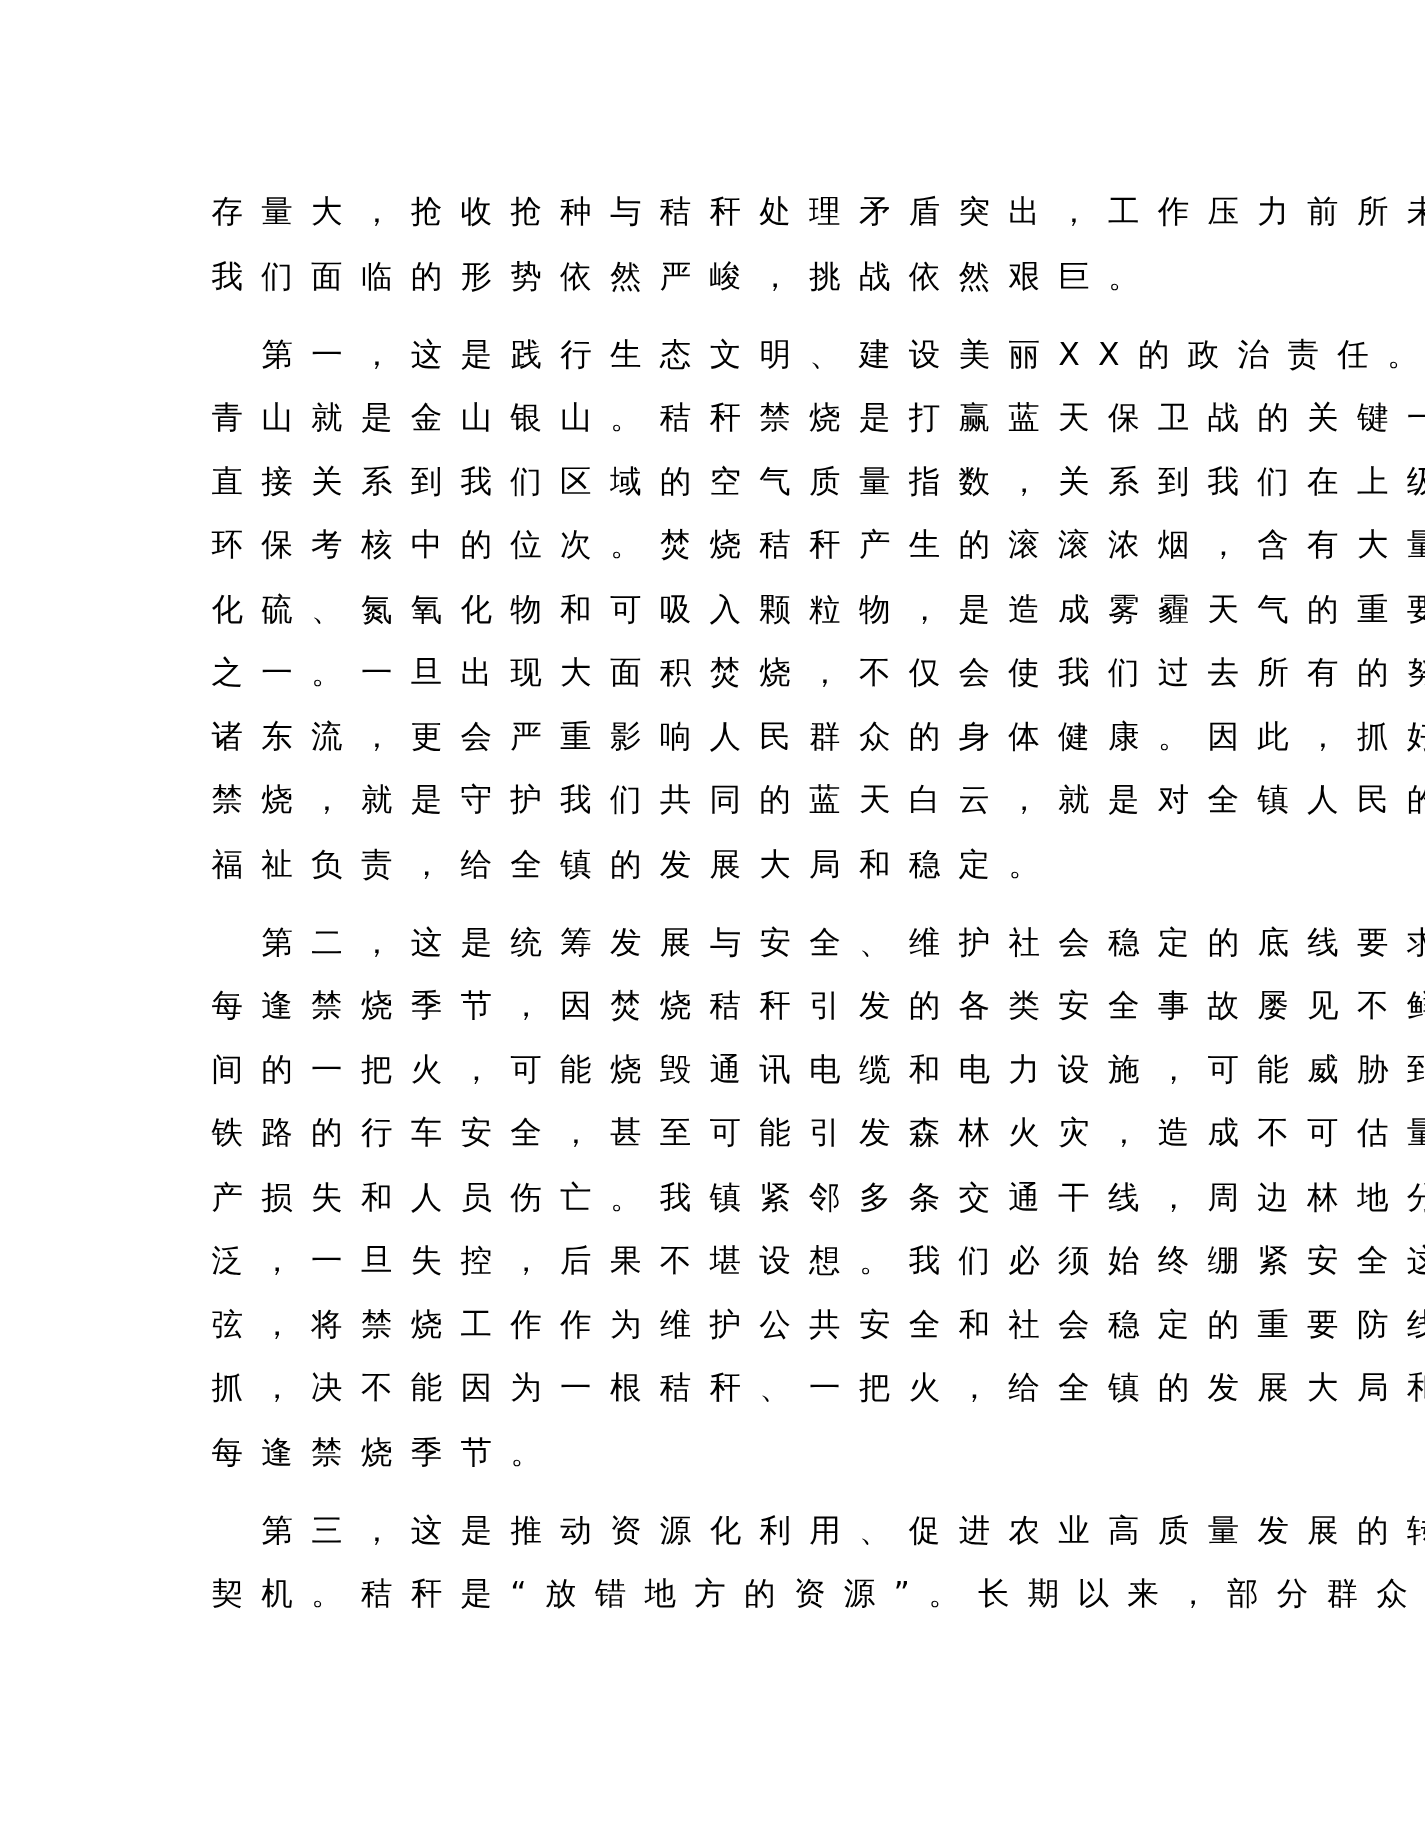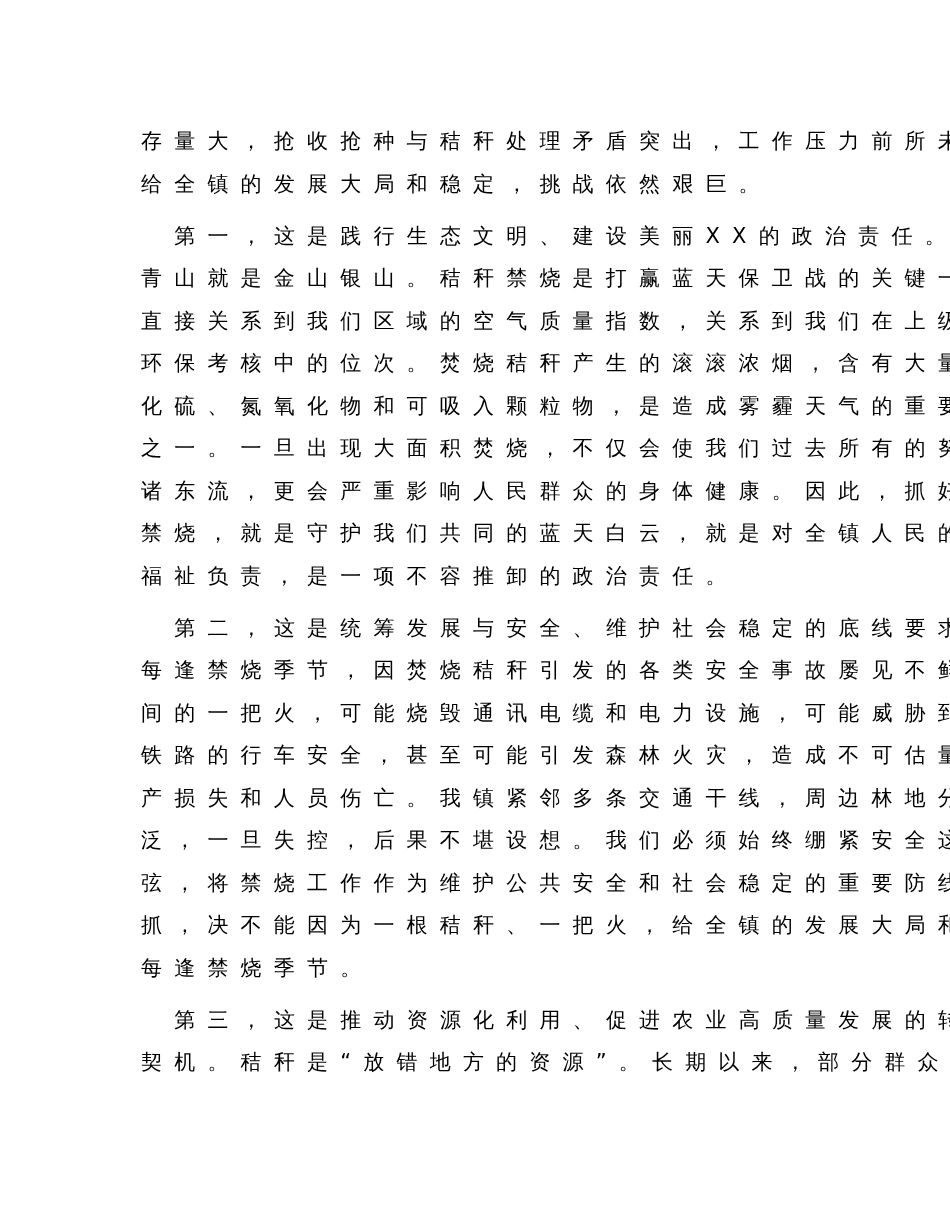--- a/index.html
+++ b/index.html
@@ -38,33 +38,33 @@
     white-space: nowrap;
   }
 </style>
 </head>
 <body>
 
 <div class="page">
 
   <div class="para first">
     <span class="line">存量大，抢收抢种与秸秆处理矛盾突出，工作压力前所未有。</span>
-    <span class="line">给全镇的发展大局和稳定，挑战依然艰巨。</span>
+    <span class="line">我们面临的形势依然严峻，挑战依然艰巨。</span>
   </div>
 
   <div class="para">
     <span class="line" style="padding-left:33.3px;">第一，这是践行生态文明、建设美丽XX的政治责任。绿水</span>
     <span class="line">青山就是金山银山。秸秆禁烧是打赢蓝天保卫战的关键一环，</span>
     <span class="line">直接关系到我们区域的空气质量指数，关系到我们在上级生态</span>
     <span class="line">环保考核中的位次。焚烧秸秆产生的滚滚浓烟，含有大量二氧</span>
     <span class="line">化硫、氮氧化物和可吸入颗粒物，是造成雾霾天气的重要元凶</span>
     <span class="line">之一。一旦出现大面积焚烧，不仅会使我们过去所有的努力付</span>
     <span class="line">诸东流，更会严重影响人民群众的身体健康。因此，抓好秸秆</span>
     <span class="line">禁烧，就是守护我们共同的蓝天白云，就是对全镇人民的健康</span>
-    <span class="line">福祉负责，是一项不容推卸的政治责任。</span>
+    <span class="line">福祉负责，给全镇的发展大局和稳定。</span>
   </div>
 
   <div class="para">
     <span class="line" style="padding-left:33.3px;">第二，这是统筹发展与安全、维护社会稳定的底线要求。</span>
     <span class="line">每逢禁烧季节，因焚烧秸秆引发的各类安全事故屡见不鲜。田</span>
     <span class="line">间的一把火，可能烧毁通讯电缆和电力设施，可能威胁到公路</span>
     <span class="line">铁路的行车安全，甚至可能引发森林火灾，造成不可估量的财</span>
     <span class="line">产损失和人员伤亡。我镇紧邻多条交通干线，周边林地分布广</span>
     <span class="line">泛，一旦失控，后果不堪设想。我们必须始终绷紧安全这根</span>
     <span class="line">弦，将禁烧工作作为维护公共安全和社会稳定的重要防线来</span>

